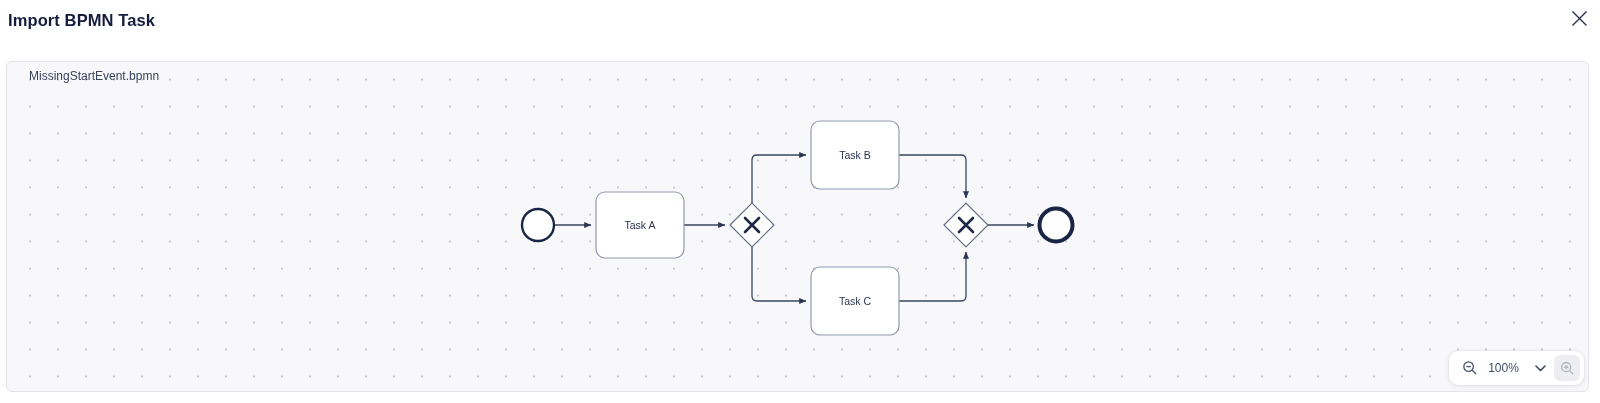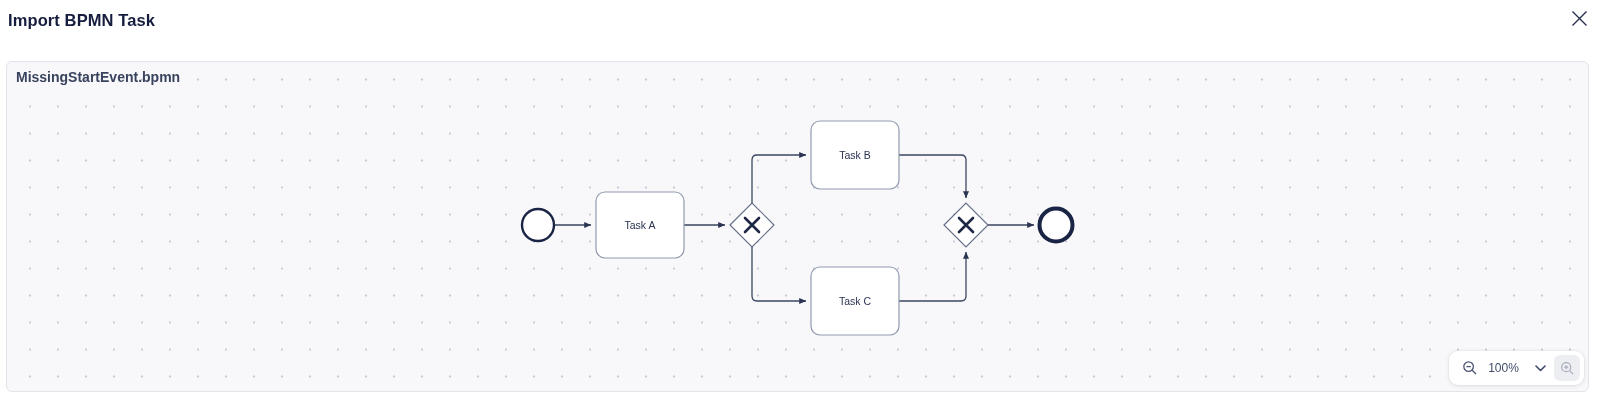--- a/index.html
+++ b/index.html
@@ -18,22 +18,22 @@
   }
 
   .canvas-panel{
     position:absolute; left:6px; top:61px; width:1583px; height:331px;
     background-color:#f8f8fa;
     background-image:radial-gradient(circle, #c7cad4 1px, rgba(0,0,0,0) 1.2px);
     background-size:28px 27px; background-position:9px 4px;
     border:1px solid #e3e4ea; border-radius:6px; overflow:hidden;
   }
   .file-name{
-    position:absolute; left:9px; top:7px;
-    font-size:14px; color:#39435e; z-index:2;font-weight:bold;
+    position:absolute; left:22px; top:7px;
+    font-size:12px; color:#39435e; z-index:2;
   }
   .diagram-svg{ position:absolute; left:0; top:0; z-index:1; }
 
   .bpmn-task{ fill:#ffffff; stroke:#9099ae; stroke-width:1.2; }
   .bpmn-gateway{ fill:#ffffff; stroke:#667089; stroke-width:1.2; }
   .bpmn-flow{ fill:none; stroke:#3a4560; stroke-width:1.3; }
   .bpmn-label{ font-size:10.5px; fill:#2a3350; text-anchor:middle;
                font-family:"Liberation Sans", sans-serif; }
   .gw-x{ stroke:#1f2747; stroke-width:2.6; stroke-linecap:round; }
 

